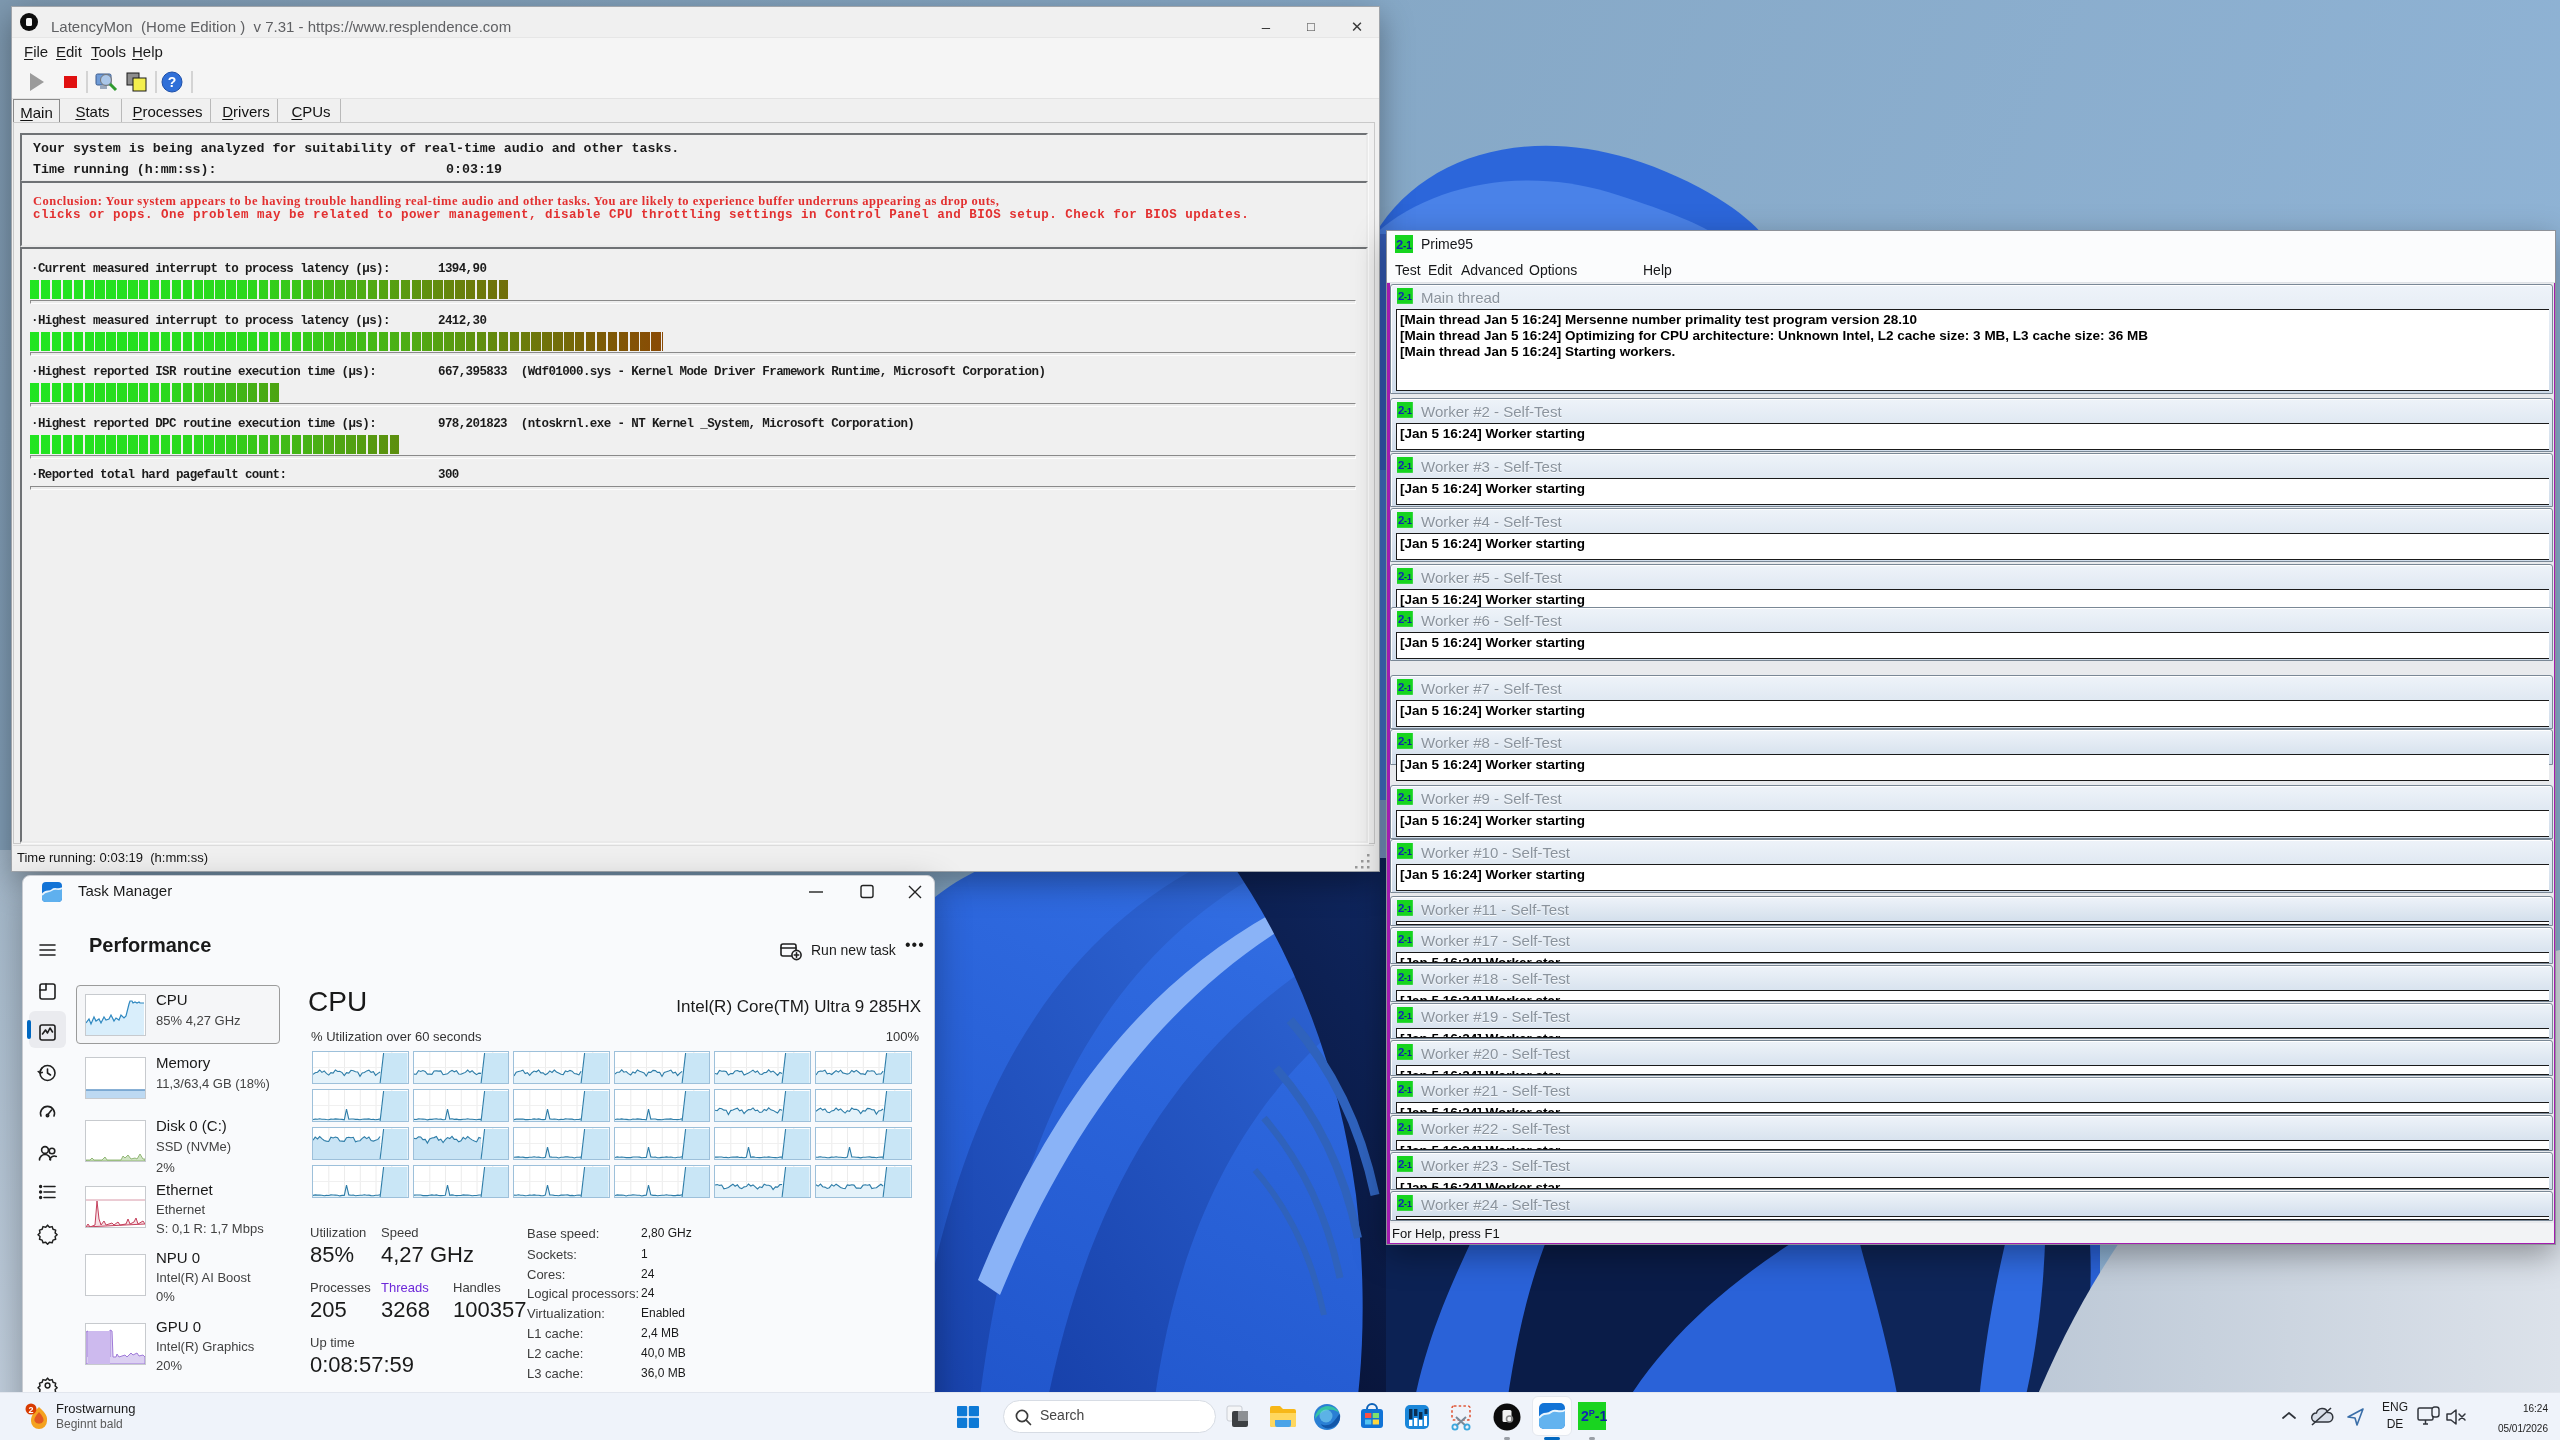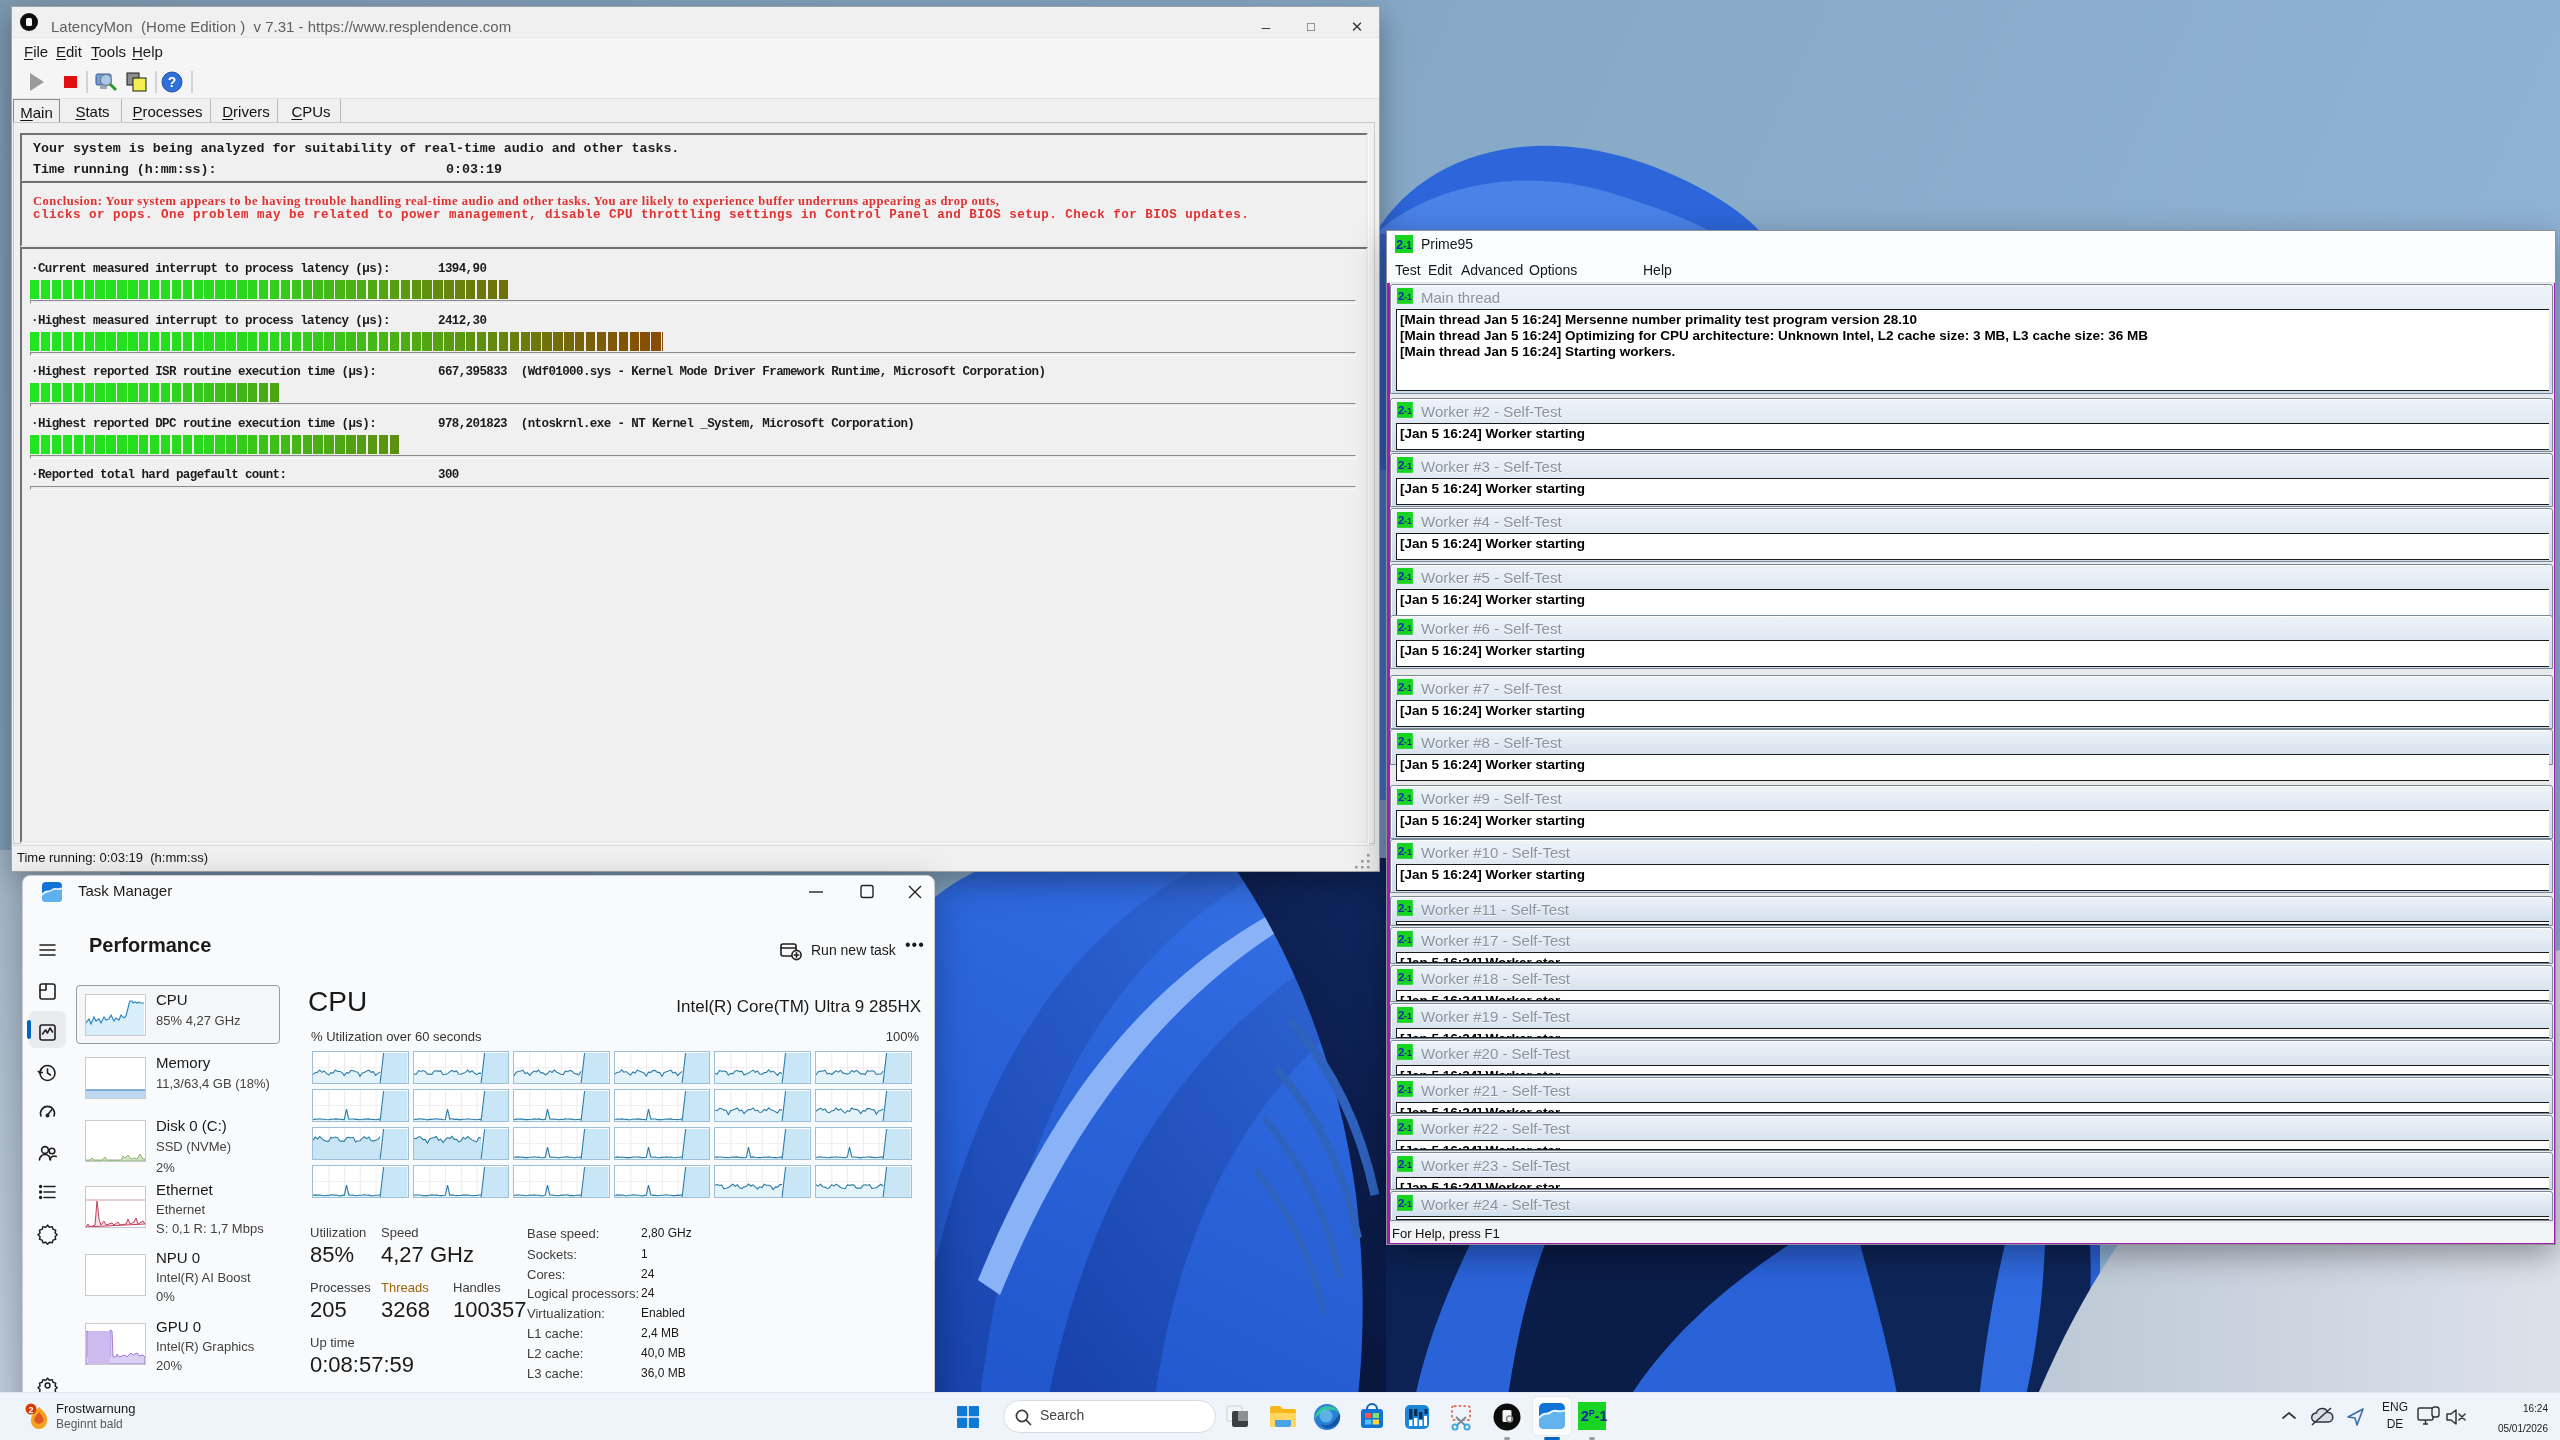--- a/index.html
+++ b/index.html
@@ -254,21 +254,21 @@
             <div class="pbold" style="margin:2px 0 0 3px;">[Jan 5 16:24] Worker starting</div>
           </div>
         </div>
         <div class="child" style="top: 281px; height: 54px;">
           <div class="p95i" style="left:6px; top:3px; transform:scale(0.88); transform-origin:0 0;"></div>
           <div class="ct">Worker #5 - Self-Test</div>
           <div class="ced" style="width:1153px; height:27px;">
             <div class="pbold" style="margin:2px 0 0 3px;">[Jan 5 16:24] Worker starting</div>
           </div>
         </div>
-        <div class="child" style="top: 332px; height: 54px;">
+        <div class="child" style="top: 324px; height: 54px;">
           <div class="p95i" style="left:6px; top:3px; transform:scale(0.88); transform-origin:0 0;"></div>
           <div class="ct">Worker #6 - Self-Test</div>
           <div class="ced" style="width:1153px; height:27px;">
             <div class="pbold" style="margin:2px 0 0 3px;">[Jan 5 16:24] Worker starting</div>
           </div>
         </div>
         <div class="child" style="top: 392px; height: 54px;">
           <div class="p95i" style="left:6px; top:3px; transform:scale(0.88); transform-origin:0 0;"></div>
           <div class="ct">Worker #7 - Self-Test</div>
           <div class="ced" style="width:1153px; height:27px;">
@@ -782,21 +782,21 @@
             <path d="M67.1,31 L70.6,1 L94.5,1 L94.5,31 Z" fill="#c9e6f6"></path>
             <path d="M67.1,31 L70.6,1" stroke="#2e7da8" stroke-width="1.1" fill="none"></path>
           </svg></div>
       </div>
   <div class="abs" style="left:287px; top:349px; font-size:13px; color:#3c3c3c;">Utilization</div>
   <div class="abs" style="left:287px; top:366px; font-size:22px; color:#191919;">85%</div>
   <div class="abs" style="left:358px; top:349px; font-size:13px; color:#3c3c3c;">Speed</div>
   <div class="abs" style="left:358px; top:366px; font-size:22px; color:#191919;">4,27 GHz</div>
   <div class="abs" style="left:287px; top:404px; font-size:13px; color:#3c3c3c;">Processes</div>
   <div class="abs" style="left:287px; top:421px; font-size:22px; color:#191919;">205</div>
-  <div class="abs" style="left:358px; top:404px; font-size:13px; color:#a16207;">Threads</div>
+  <div class="abs" style="left:358px; top:404px; font-size:13px; color:#6d28d9;">Threads</div>
   <div class="abs" style="left:358px; top:421px; font-size:22px; color:#191919;">3268</div>
   <div class="abs" style="left:430px; top:404px; font-size:13px; color:#3c3c3c;">Handles</div>
   <div class="abs" style="left:430px; top:421px; font-size:22px; color:#191919;">100357</div>
   <div class="abs" style="left:287px; top:459px; font-size:13px; color:#3c3c3c;">Up time</div>
   <div class="abs" style="left:287px; top:476px; font-size:22px; color:#191919;">0:08:57:59</div>
   <div class="abs kvl" style="top:350px;">Base speed:</div>
       <div class="abs kvv" style="top:350px;">2,80 GHz</div>
   <div class="abs kvl" style="top:371px;">Sockets:</div>
       <div class="abs kvv" style="top:371px;">1</div>
   <div class="abs kvl" style="top:391px;">Cores:</div>

